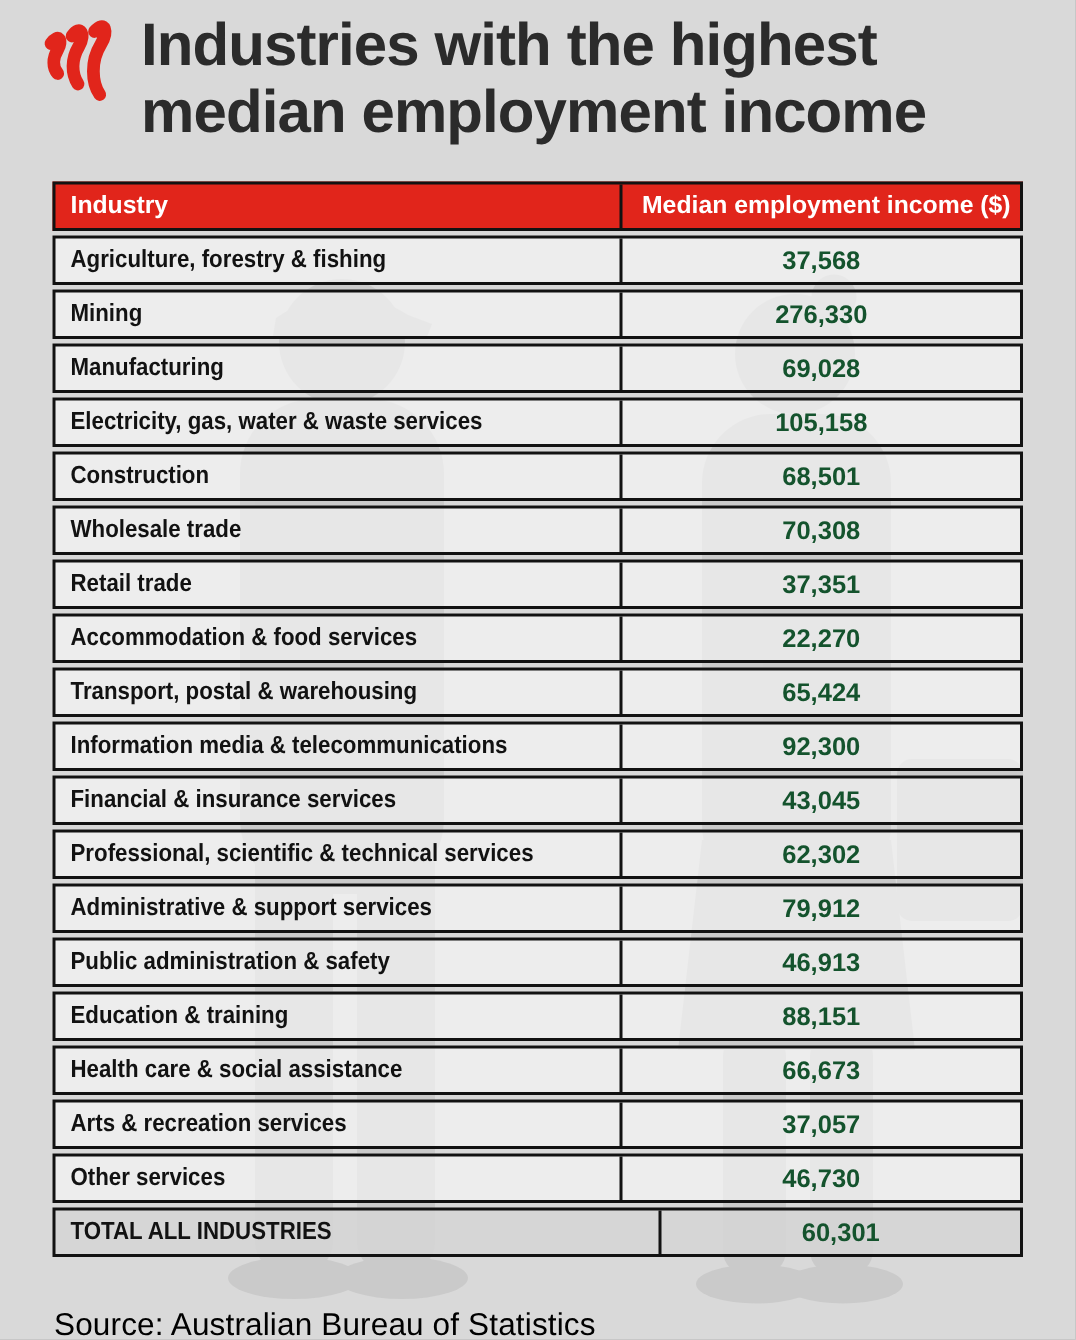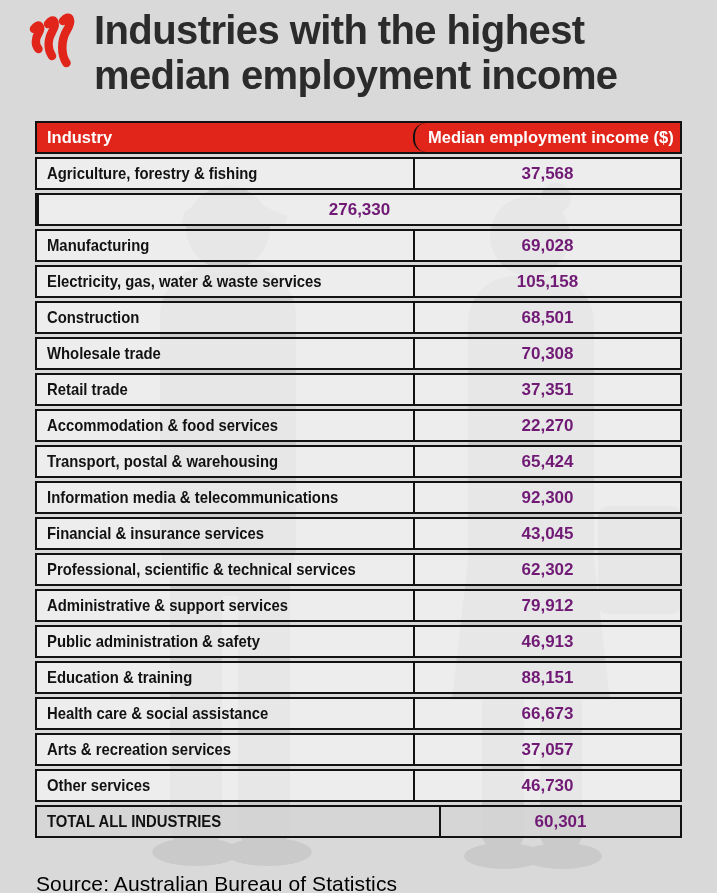--- a/index.html
+++ b/index.html
@@ -22,23 +22,23 @@
   }
   .row.header { background:#e1251b; }
   .row.total  { background:rgba(213,213,213,0.88);gap:26px; }
   .cell { display:flex; align-items:center; box-sizing:border-box; overflow:hidden; }
   .cell.ind {
     width:376px; padding-left:10px;
     font-size:16.5px; font-weight:bold; color:#121212;
   }
   .cell.inc {
     flex:1; border-left:2px solid #121212; justify-content:center;
-    font-size:17px; font-weight:bold; color:#701a75;
-  }
-  .row.header .cell { color:#ffffff;border-radius:13px; }
+    font-size:17px; font-weight:bold; color:#14532d;
+  }
+  .row.header .cell { color:#ffffff; }
   .row.header .cell.ind { font-size:16.5px; }
   .row.header .cell.inc { justify-content:flex-start; padding-left:13px; font-size:16.5px; }
   .ctext { display:inline-block; white-space:nowrap; transform:scaleX(0.90); transform-origin:0 50%; }
   .source {
     position:absolute; left:36px; top:872px; z-index:1;
     font-size:21px; color:#000000; letter-spacing:0.1px;
   }
 </style>
 </head>
 <body>
@@ -87,20 +87,23 @@
     </div>
     <div id="tbody">
   <div class="row">
     <div class="cell ind">
             <span class="ctext">Agriculture, forestry &amp; fishing</span>
           </div>
     <div class="cell inc">37,568</div>
   </div>
 
   <div class="row">
+    <div class="cell ind">
+            <span class="ctext">Mining</span>
+          </div>
     <div class="cell inc">276,330</div>
   </div>
 
   <div class="row">
     <div class="cell ind">
             <span class="ctext">Manufacturing</span>
           </div>
     <div class="cell inc">69,028</div>
   </div>
 

